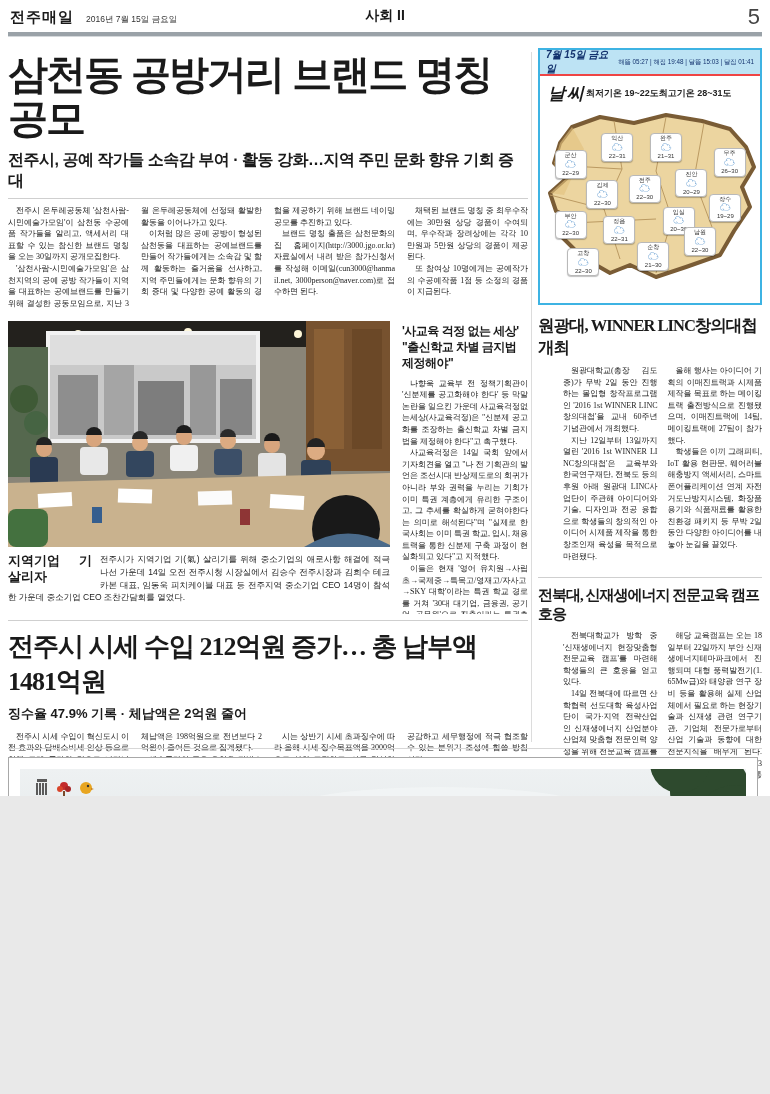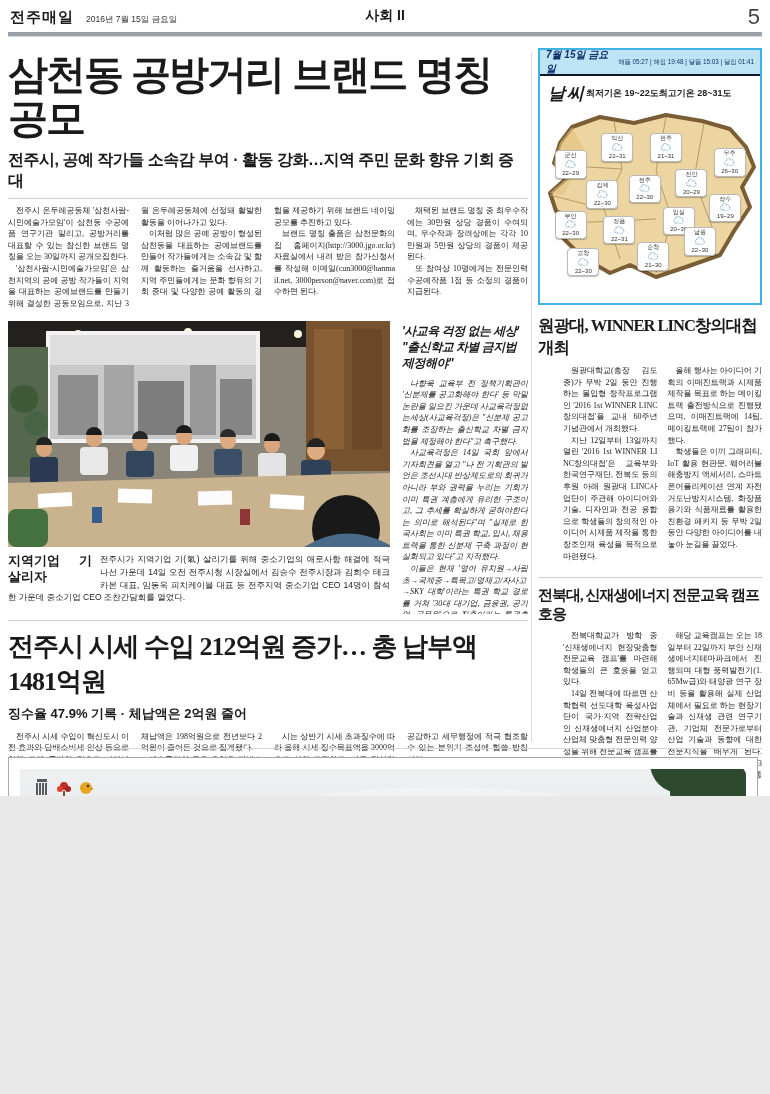--- a/index.html
+++ b/index.html
@@ -24,32 +24,32 @@
              text-align:justify;word-break:break-all;column-gap:12px;column-fill:auto;overflow:hidden;}
   .cols4{column-count:4;height:110px;}
   .cols2{column-count:2;}
   .para{margin:0;text-indent:8px;}
   
   .photo-row{display:flex;gap:12px;margin-top:6px;}
   .photo-stack{width:382px;}
   .news-photo{position:relative;width:382px;height:226px;background:#6c675e;overflow:hidden;}
   .photo-caption{margin-top:6px;font-size:8.5px;line-height:1.5;text-align:justify;word-break:break-all;}
   .cap-title{float:left;font-size:13px;font-weight:800;margin-right:8px;line-height:1.2;width:84px;}
-  .edu-col{width:126px;font-style:italic;}
+  .edu-col{width:126px;}
   .edu-hl{font-size:12px;font-weight:800;line-height:1.35;letter-spacing:-0.5px;margin:2px 0 6px 0;}
   .edu-body{font-family:"Liberation Serif",serif;font-size:8px;line-height:1.45;text-align:justify;
             word-break:break-all;height:236px;overflow:hidden;}
   
   .tax-hl{font-family:"Liberation Serif",serif;font-size:26px;font-weight:bold;letter-spacing:-1px;margin:8px 0 6px 0;}
   .tax-sub{font-size:13px;font-weight:800;margin:0 0 8px 0;}
   .tax-body{height:122px;}
   
   .wx-box{border:2px solid #3db3e3;background:#fff;}
   .wx-head{height:24px;background:#bde3f4;display:flex;align-items:center;justify-content:space-between;
-           padding:0 6px;border-bottom:2px solid #0f172a;}
+           padding:0 6px;border-bottom:2px solid #ef4444;}
   .wx-date{font-size:10px;font-weight:bold;font-style:italic;color:#14336e;}
   .wx-times{font-size:6.3px;color:#14336e;white-space:nowrap;}
   .wx-sub{display:flex;align-items:center;padding:6px 8px 2px 8px;}
   .wx-logo{font-size:17px;font-weight:900;font-style:italic;letter-spacing:2px;}
   .wx-temp-range{font-size:9px;font-weight:bold;color:#222;}
   .wx-map{position:relative;height:188px;margin:2px 4px 6px 4px;}
   .wx-badge{position:absolute;width:30px;background:#fff;border:1px solid #b9b9b9;border-radius:4px;
             text-align:center;padding:1px 0;box-shadow:0 1px 1px rgba(0,0,0,0.25);line-height:1.1;}
   .wx-name{display:block;font-size:6px;color:#333;}
   .wx-icon{display:block;font-size:11px;color:#3b82c4;line-height:1;}
@@ -89,26 +89,26 @@
   <div class="v-divider"></div>
 
   <div class="left-sec">
 
     <div>
       <div class="lead-hl">삼천동 공방거리 브랜드 명칭 공모</div>
       <div class="lead-sub">전주시, 공예 작가들 소속감 부여 · 활동 강화…지역 주민 문화 향유 기회 증대</div>
       <hr class="hr">
       <div class="body-cols cols4">
 
-      <p class="para">전주시 온두레공동체 '삼천사람-시민예술가모임'이 삼천동 수공예품 연구기관 알리고, 공방거리를 대표할 수 있는 참신한 브랜드 명칭을 오는 30일까지 공개모집한다.</p>
+      <p class="para">전주시 온두레공동체 '삼천사람-시민예술가모임'이 삼천동 수공예품 작가들을 알리고, 액세서리 대표할 수 있는 참신한 브랜드 명칭을 오는 30일까지 공개모집한다.</p>
           <p class="para">'삼천사람-시민예술가모임'은 삼천지역의 공예 공방 작가들이 지역을 대표하는 공예브랜드를 만들기 위해 결성한 공동모임으로, 지난 3월 온두레공동체에 선정돼 활발한 활동을 이어나가고 있다.</p>
           <p class="para">이처럼 많은 공예 공방이 형성된 삼천동을 대표하는 공예브랜드를 만들어 작가들에게는 소속감 및 함께 활동하는 즐거움을 선사하고, 지역 주민들에게는 문화 향유의 기회 증대 및 다양한 공예 활동의 경험을 제공하기 위해 브랜드 네이밍 공모를 추진하고 있다.</p>
           <p class="para">브랜드 명칭 출품은 삼천문화의 집 홈페이지(http://3000.jgo.or.kr) 자료실에서 내려 받은 참가신청서를 작성해 이메일(cun3000@hanmail.net, 3000person@naver.com)로 접수하면 된다.</p>
           <p class="para">채택된 브랜드 명칭 중 최우수작에는 30만원 상당 경품이 수여되며, 우수작과 장려상에는 각각 10만원과 5만원 상당의 경품이 제공된다.</p>
-          <p class="para">또 참여상 10명에게는 전문인력 수공예작품 1점 등 소정의 경품이 지급된다.</p>
+          <p class="para">또 참여상 10명에게는 공예작가의 수공예작품 1점 등 소정의 경품이 지급된다.</p>
         </div>
     </div>
 
     <div class="photo-row">
       <div class="photo-stack">
         <div class="news-photo">
           <svg width="382" height="226" viewBox="0 0 382 226">
             <rect width="382" height="226" fill="#8a8578"></rect>
             <rect width="382" height="26" fill="#23211d"></rect>
             <circle cx="70" cy="13" r="4" fill="#fdf6d8"></circle>

